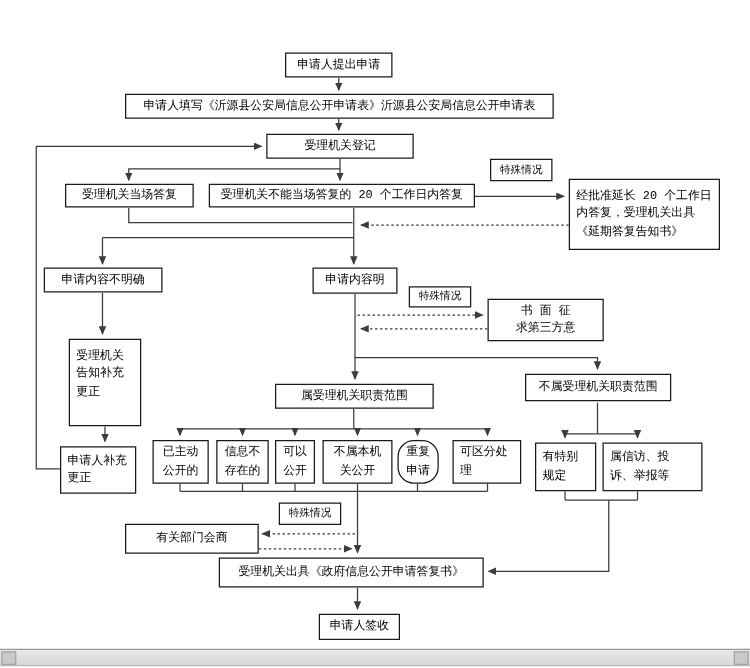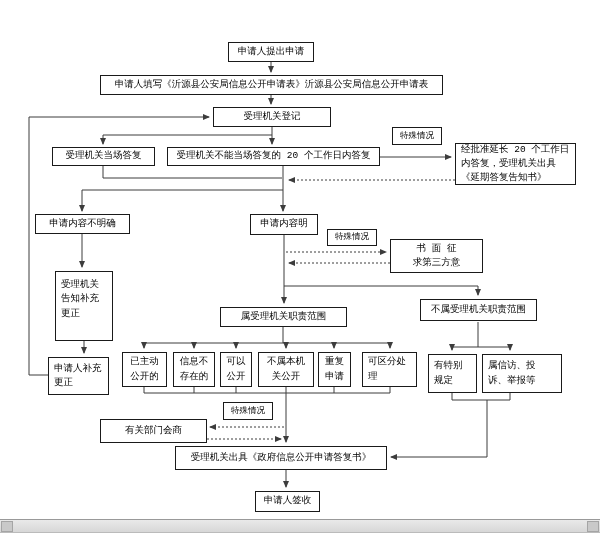--- a/index.html
+++ b/index.html
@@ -96,21 +96,21 @@
   <div class="node" style="left:100px;top:75px;width:343px;height:20px;">申请人填写《沂源县公安局信息公开申请表》沂源县公安局信息公开申请表</div>
 
   <div class="node" style="left:213px;top:107px;width:118px;height:20px;">受理机关登记</div>
 
   <div class="node" style="left:52px;top:147px;width:103px;height:19px;">受理机关当场答复</div>
 
   <div class="node" style="left:167px;top:147px;width:213px;height:19px;">受理机关不能当场答复的 20 个工作日内答复</div>
 
   <div class="node small" style="left:392px;top:127px;width:50px;height:18px;">特殊情况</div>
 
-  <div class="node ta-l" style="left:455px;top:143px;width:121px;height:42px;">经批准延长 20 个工作日
+  <div class="node ta-l" style="left:455px;top:143px;width:121px;height:57px;">经批准延长 20 个工作日
 内答复，受理机关出具
 《延期答复告知书》</div>
 
   <div class="node" style="left:35px;top:214px;width:95px;height:20px;">申请内容不明确</div>
 
   <div class="node" style="left:250px;top:214px;width:68px;height:21px;">申请内容明</div>
 
   <div class="node small" style="left:327px;top:229px;width:50px;height:17px;">特殊情况</div>
 
   <div class="node" style="left:390px;top:239px;width:93px;height:34px;">书 面 征
@@ -132,21 +132,21 @@
 
   <div class="node" style="left:173px;top:352px;width:42px;height:35px;">信息不
 存在的</div>
 
   <div class="node" style="left:220px;top:352px;width:32px;height:35px;">可以
 公开</div>
 
   <div class="node" style="left:258px;top:352px;width:56px;height:35px;">不属本机
 关公开</div>
 
-  <div class="node" style="left:318px;top:352px;width:33px;height:35px;">重复
+  <div class="node" style="left:318px;top:352px;width:33px;height:35px;border-radius:13px;">重复
 申请</div>
 
   <div class="node ta-l" style="left:362px;top:352px;width:55px;height:35px;">可区分处
 理</div>
 
   <div class="node ta-l" style="left:428px;top:354px;width:49px;height:39px;">有特别
 规定</div>
 
   <div class="node ta-l" style="left:482px;top:354px;width:80px;height:39px;">属信访、投
 诉、举报等</div>

